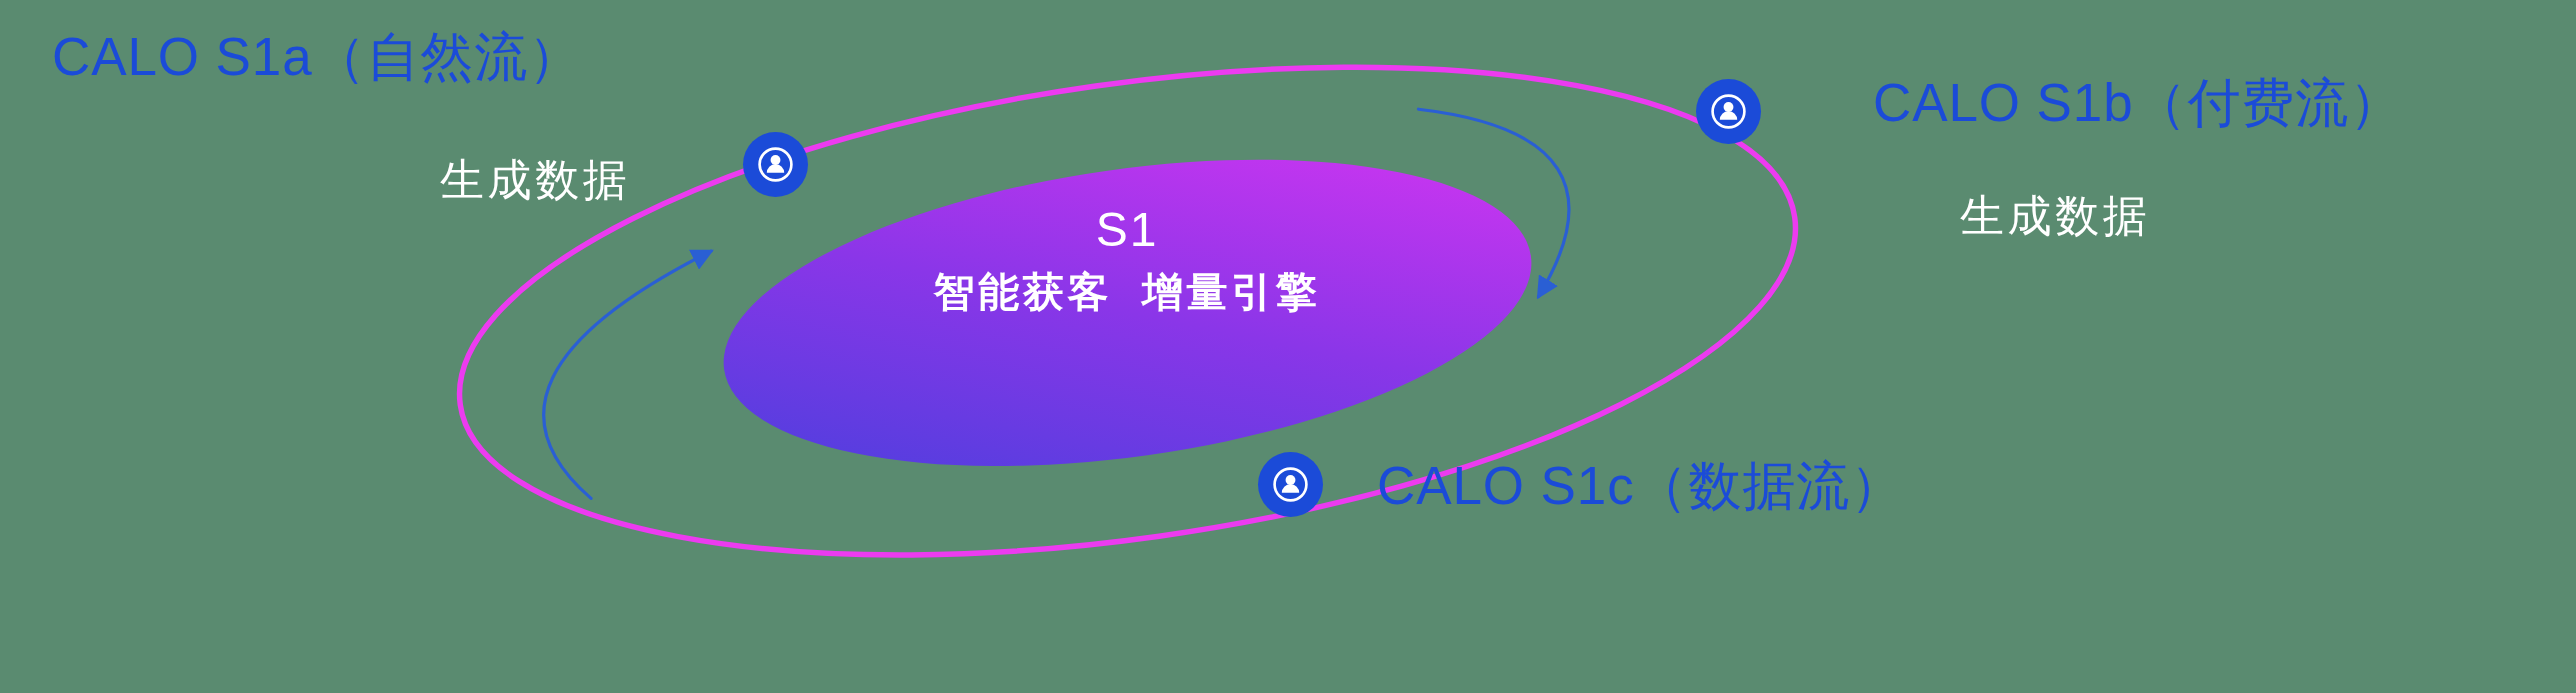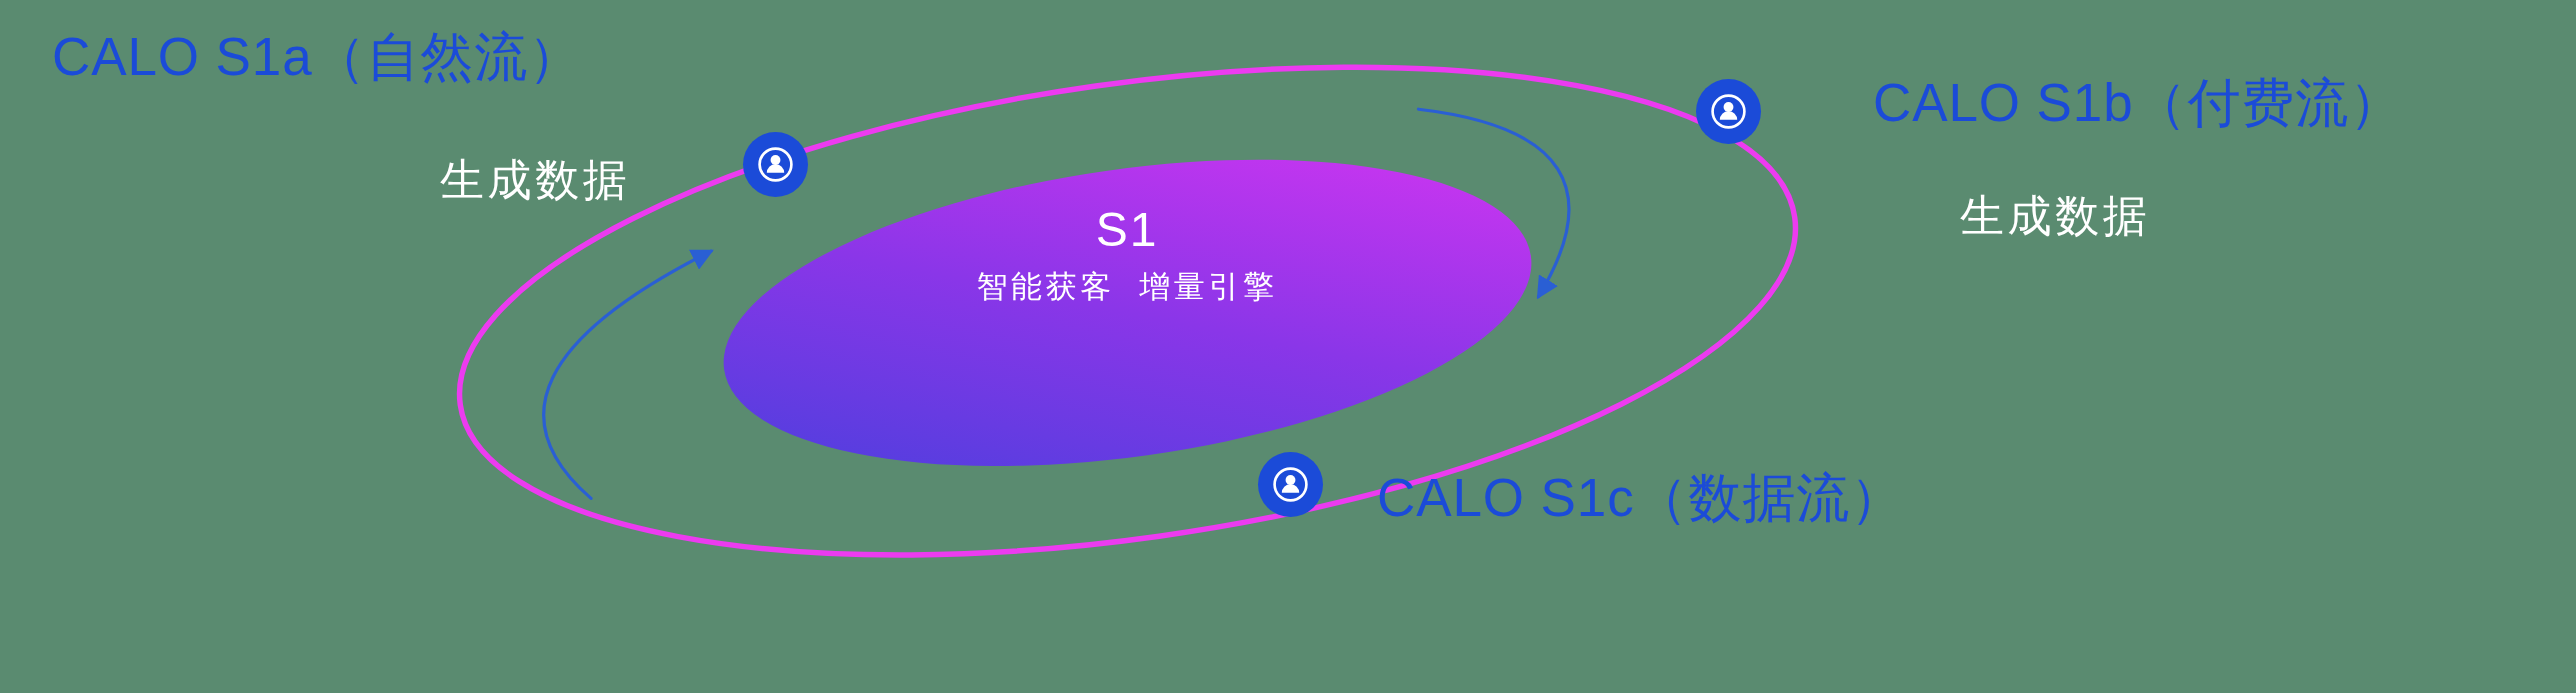--- a/index.html
+++ b/index.html
@@ -54,22 +54,22 @@
     pointer-events:none;
   }
   .core-title{
     font-size:48px;
     font-weight:500;
     letter-spacing:1.8px;
     line-height:1.1;
   }
   .core-subtitle{
     margin-top:11px;
-    font-size:31px;
-    font-weight:400;
+    font-size:41px;
+    font-weight:700;
     letter-spacing:3.6px;
     line-height:1.2;
     white-space:pre;
   }
 </style>
 </head>
 <body>
 
 <div class="stage">
 
@@ -119,16 +119,16 @@
   <div class="title" style="left:1873px;top:73px;">CALO S1b（付费流）</div>
   <div class="subtitle" style="left:1960px;top:191px;">生成数据</div>
 
   <div class="node" style="left:1258px;top:452px;">
     <svg viewBox="0 0 70 70">
       <circle cx="35" cy="35" r="21" fill="none" stroke="#ffffff" stroke-width="3.5"></circle>
       <circle cx="35" cy="29" r="6.5" fill="#ffffff"></circle>
       <path d="M23.5,46 a11.5,11.5 0 0 1 23,0 Z" fill="#ffffff"></path>
     </svg>
   </div>
-  <div class="title" style="left:1377px;top:468px;">CALO S1c（数据流）</div>
+  <div class="title" style="left:1377px;top:456px;">CALO S1c（数据流）</div>
 
 </div>
 
 
 </body></html>

